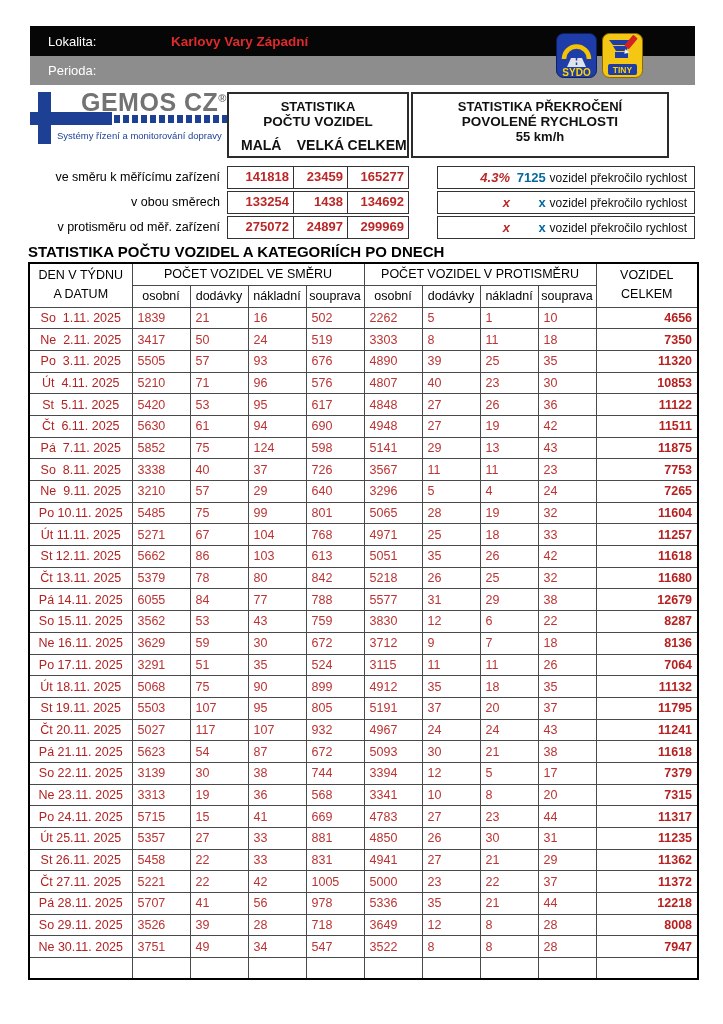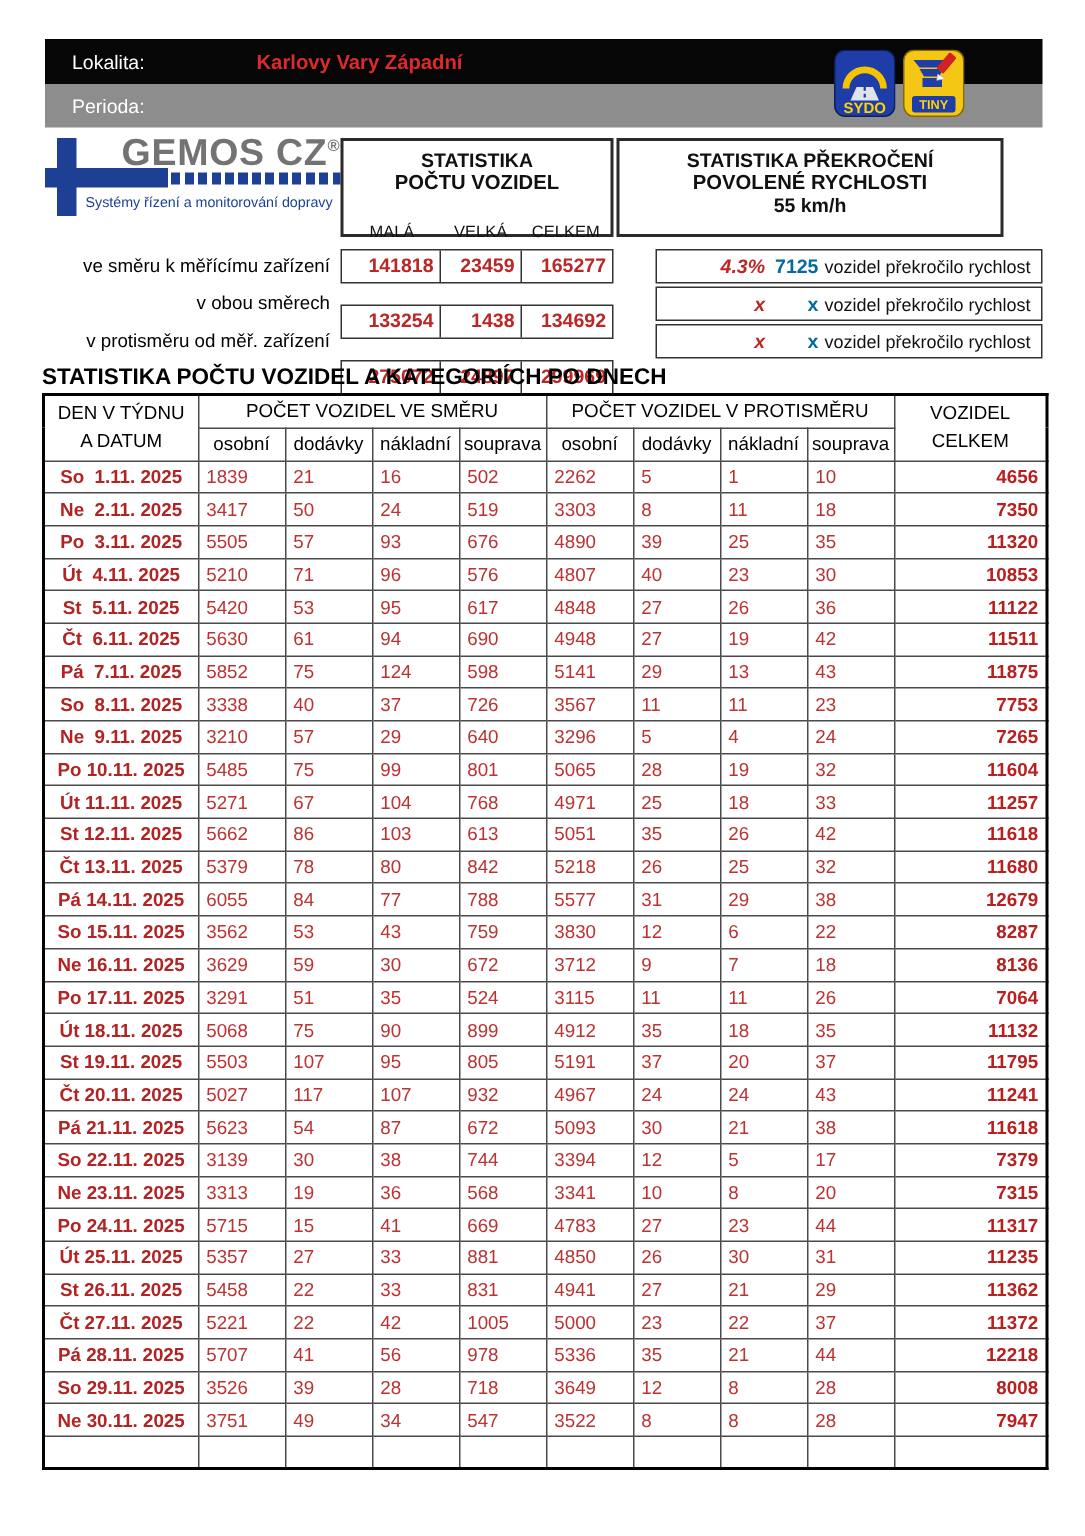--- a/index.html
+++ b/index.html
@@ -28,49 +28,49 @@
      background:repeating-linear-gradient(90deg,#1d4094 0 6px, transparent 6px 9px); }
   .gemos .tagline { position:absolute; left:27px; top:42px; font-size:9.5px; color:#1d4094; white-space:nowrap; }
 
   
   .sum-box { border:2px solid #2b2b2b; text-align:center; background:#fff; }
   .count-box { left:227px; top:92px; width:182px; height:66px; }
   .speed-box { left:411px; top:92px; width:258px; height:66px; }
   .sum-box .t1 { font-weight:bold; font-size:13px; margin-top:5px; }
   .sum-box .t2 { font-weight:bold; font-size:13.5px; }
   .sum-box .t3 { font-weight:bold; font-size:13px; }
-  .count-cols { display:flex; margin-top:20px; font-size:11px; }
+  .count-cols { display:flex; margin-top:8px; font-size:14px;font-weight:bold; }
   .count-cols span { display:inline-block; text-align:center; }
   .cc1 { width:66px; } .cc2 { width:55px; } .cc3 { width:61px; }
 
   .sum-labels { left:30px; top:166px; width:190px; }
   .sum-label { height:23px; line-height:23px; margin-bottom:2px; text-align:right; font-size:12.5px; color:#000; }
 
   .val-rows { left:227px; top:166px; width:182px; }
-  .val-row { height:23px; margin-bottom:14px; border:1.5px solid #333; display:flex; background:#fff; }
+  .val-row { height:23px; margin-bottom:2px; border:1.5px solid #333; display:flex; background:#fff; }
   .vcell { display:block; height:100%; line-height:19px; text-align:right; padding-right:4px;
      font-weight:bold; font-size:13px; color:#bb2727; }
   .v1 { width:65px; } .v2 { width:54px; border-left:1px solid #333; } .v3 { flex:1; border-left:1px solid #333; }
 
   .spd-rows { left:437px; top:166px; width:258px; }
   .spd-row { height:23px; margin-bottom:2px; border:1.5px solid #333; display:flex; align-items:center; background:#fff; }
   .pct { width:72px; text-align:right; font-weight:bold; font-size:13px; color:#bb2727;font-style:italic; }
   .spd-rest { flex:1; text-align:right; padding-right:7px; font-size:12px; color:#111; white-space:nowrap; }
   .spd-count { font-weight:bold; font-size:13px; color:#0369a1; margin-right:4px; }
 
   
   .daily-title { left:28px; top:243px; font-size:15px; font-weight:bold; color:#000; }
   .daily-table-wrap { left:28px; top:262px; }
   table { border-collapse:collapse; width:669px; table-layout:fixed; }
   table, th, td { border:1px solid #4a4a4a; }
   table { border:2px solid #000; }
   thead th { font-weight:normal; font-size:12.5px; color:#000; height:22px; text-align:center; background:#fff; }
   thead .two-line div { line-height:1.55; }
   tbody td { height:21.7px; font-size:12.5px; background:#fff; }
-  td.day   { text-align:center; font-weight:bold; white-space:pre; color:#b22323; }
+  td.day   { text-align:center; font-weight:normal; white-space:pre; color:#b22323; }
   td.num   { text-align:left; padding-left:5px; color:#bb3333; }
   td.total { text-align:right; padding-right:5px; font-weight:bold; color:#b82020; }
 </style>
 </head>
 <body>
 
 <div class="abs bar bar-black">
   <span class="bar-label">Lokalita:</span>
   <span class="bar-value">Karlovy Vary Západní</span>
 </div>

